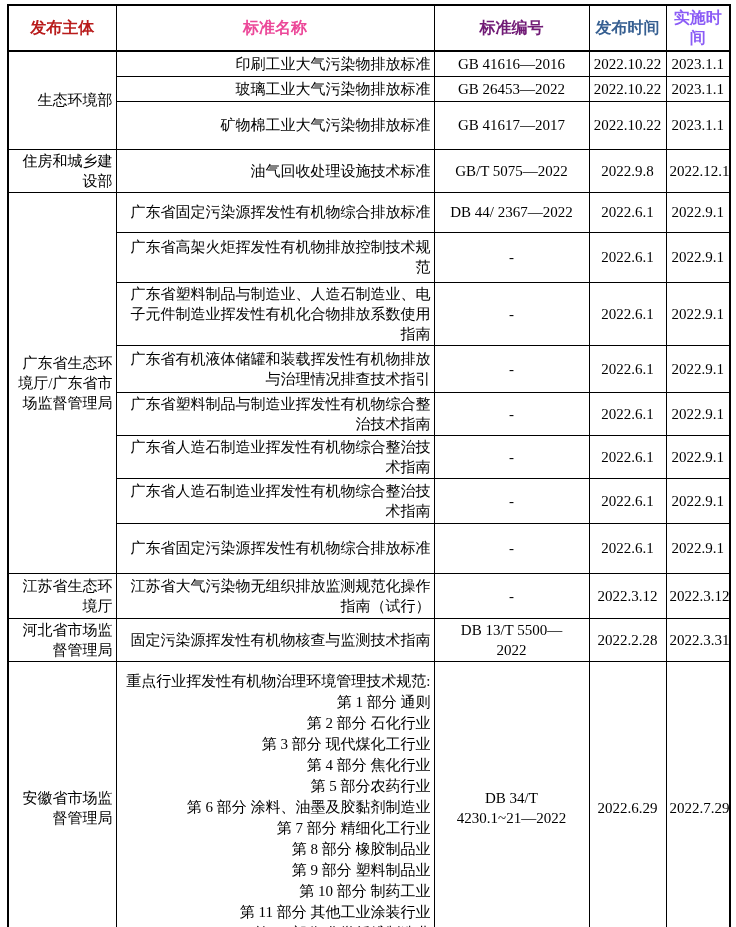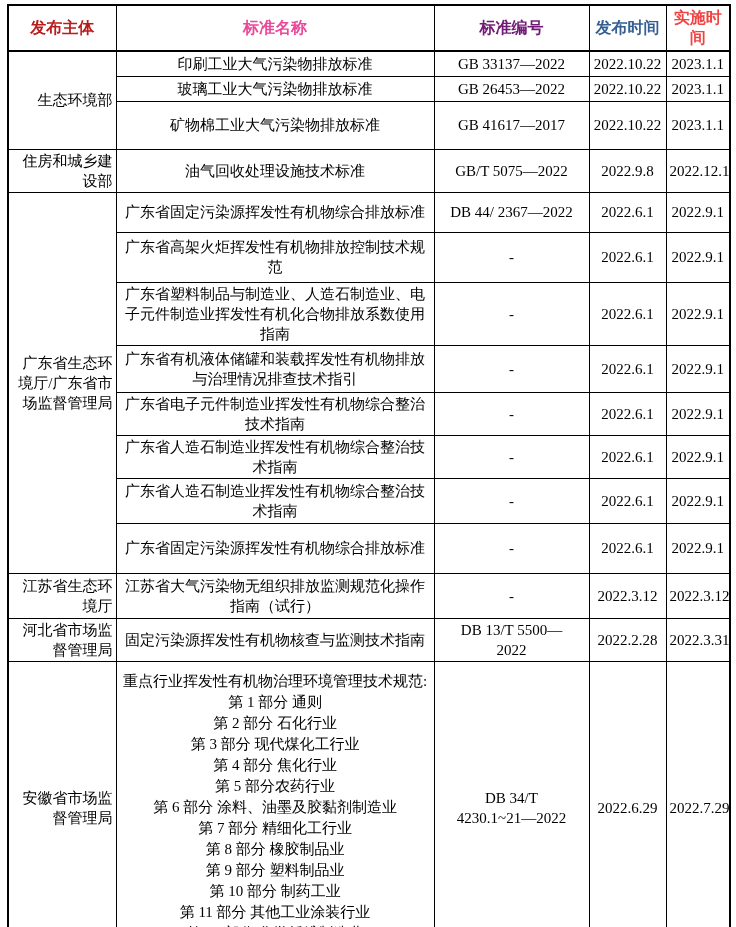--- a/index.html
+++ b/index.html
@@ -36,21 +36,21 @@
     font-weight: bold;
     font-size: 16px;
     text-align: center;
     padding: 2px 1px;
   }
   .cell-entity {
     text-align: right;
     padding: 1px 11px;
   }
   .cell-name {
-    text-align: center;
+    text-align: right;
     white-space: pre-line;
     padding: 1px 5px;
     margin-top: 35px;
   }
   .cell-code {
     text-align: center;
     white-space: pre-line;
     padding: 1px 2px;
   }
   .cell-pub, .cell-impl {
@@ -70,29 +70,29 @@
       <col style="width:155px">
       <col style="width:77px">
       <col style="width:64px">
     </colgroup>
     <thead>
       <tr style="height:26px">
         <th style="color:#b91c1c">发布主体</th>
         <th style="color:#ec4899">标准名称</th>
         <th style="color:#701a75">标准编号</th>
         <th style="color:#365F91">发布时间</th>
-        <th style="color:#ef4444">实施时间</th>
+        <th style="color:#8b5cf6">实施时间</th>
       </tr>
     </thead>
     <tbody>
 
       <tr style="height:25px">
         <td class="cell-entity" rowspan="3">生态环境部</td>
         <td class="cell-name">印刷工业大气污染物排放标准</td>
-        <td class="cell-code">GB 33137—2022</td>
+        <td class="cell-code">GB 41616—2016</td>
         <td class="cell-pub">2022.10.22</td>
         <td class="cell-impl">2023.1.1</td>
       </tr>
       <tr style="height:25px">
         <td class="cell-name">玻璃工业大气污染物排放标准</td>
         <td class="cell-code">GB 26453—2022</td>
         <td class="cell-pub">2022.10.22</td>
         <td class="cell-impl">2023.1.1</td>
       </tr>
       <tr style="height:48px">
@@ -129,21 +129,21 @@
         <td class="cell-pub">2022.6.1</td>
         <td class="cell-impl">2022.9.1</td>
       </tr>
       <tr style="height:47px">
         <td class="cell-name">广东省有机液体储罐和装载挥发性有机物排放与治理情况排查技术指引</td>
         <td class="cell-code">-</td>
         <td class="cell-pub">2022.6.1</td>
         <td class="cell-impl">2022.9.1</td>
       </tr>
       <tr style="height:43px">
-        <td class="cell-name">广东省电子元件制造业挥发性有机物综合整治技术指南</td>
+        <td class="cell-name">广东省塑料制品与制造业挥发性有机物综合整治技术指南</td>
         <td class="cell-code">-</td>
         <td class="cell-pub">2022.6.1</td>
         <td class="cell-impl">2022.9.1</td>
       </tr>
       <tr style="height:39px">
         <td class="cell-name">广东省人造石制造业挥发性有机物综合整治技术指南</td>
         <td class="cell-code">-</td>
         <td class="cell-pub">2022.6.1</td>
         <td class="cell-impl">2022.9.1</td>
       </tr>

